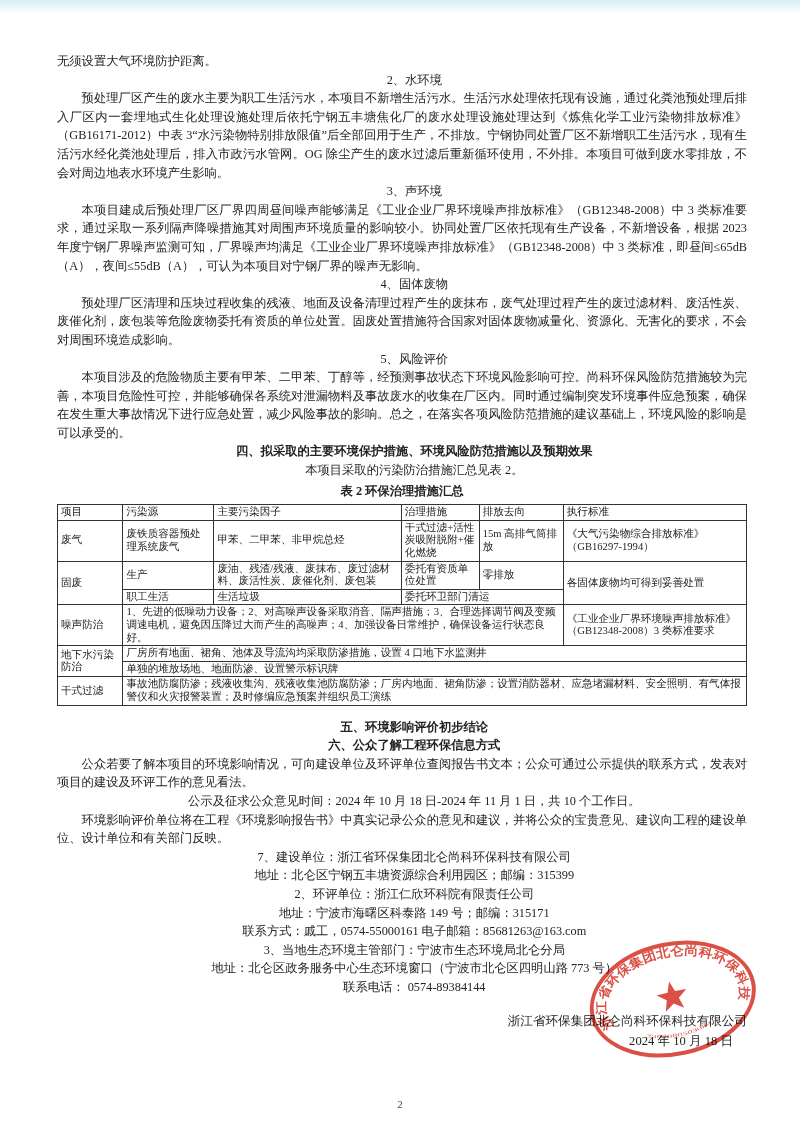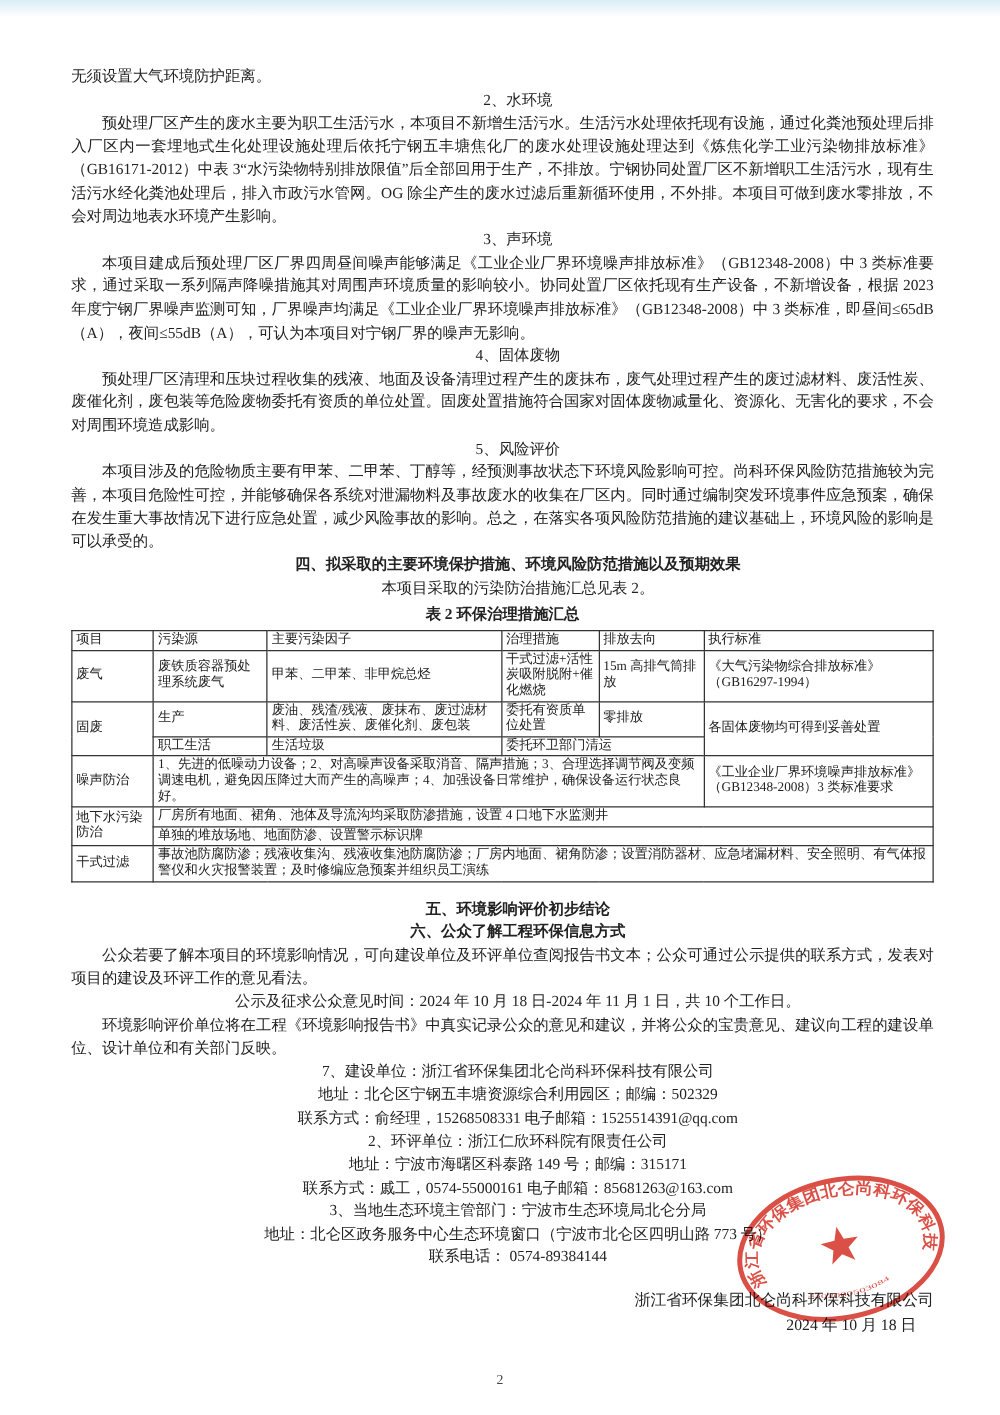--- a/index.html
+++ b/index.html
@@ -139,22 +139,21 @@
     </table>
 
   <p class="bold-head" style="margin-top:12px;">五、环境影响评价初步结论</p>
 
   <p class="bold-head">六、公众了解工程环保信息方式</p>
   <p class="para">公众若要了解本项目的环境影响情况，可向建设单位及环评单位查阅报告书文本；公众可通过公示提供的联系方式，发表对项目的建设及环评工作的意见看法。</p>
   <p class="line">公示及征求公众意见时间：2024 年 10 月 18 日-2024 年 11 月 1 日，共 10 个工作日。</p>
   <p class="para">环境影响评价单位将在工程《环境影响报告书》中真实记录公众的意见和建议，并将公众的宝贵意见、建议向工程的建设单位、设计单位和有关部门反映。</p>
 
   <p class="line">7、建设单位：浙江省环保集团北仑尚科环保科技有限公司</p>
-  <p class="line">地址：北仑区宁钢五丰塘资源综合利用园区；邮编：502329</p>
-  <p class="line">联系方式：俞经理，15268508331    电子邮箱：1525514391@qq.com</p>
+  <p class="line">地址：北仑区宁钢五丰塘资源综合利用园区；邮编：315399</p>
 
   <p class="line">2、环评单位：浙江仁欣环科院有限责任公司</p>
   <p class="line">地址：宁波市海曙区科泰路 149 号；邮编：315171</p>
   <p class="line">联系方式：戚工，0574-55000161     电子邮箱：85681263@163.com</p>
 
   <p class="line">3、当地生态环境主管部门：宁波市生态环境局北仑分局</p>
   <p class="line">地址：北仑区政务服务中心生态环境窗口（宁波市北仑区四明山路 773 号）</p>
   <p class="line">联系电话：  0574-89384144</p>
 
   <div class="sig-block">

